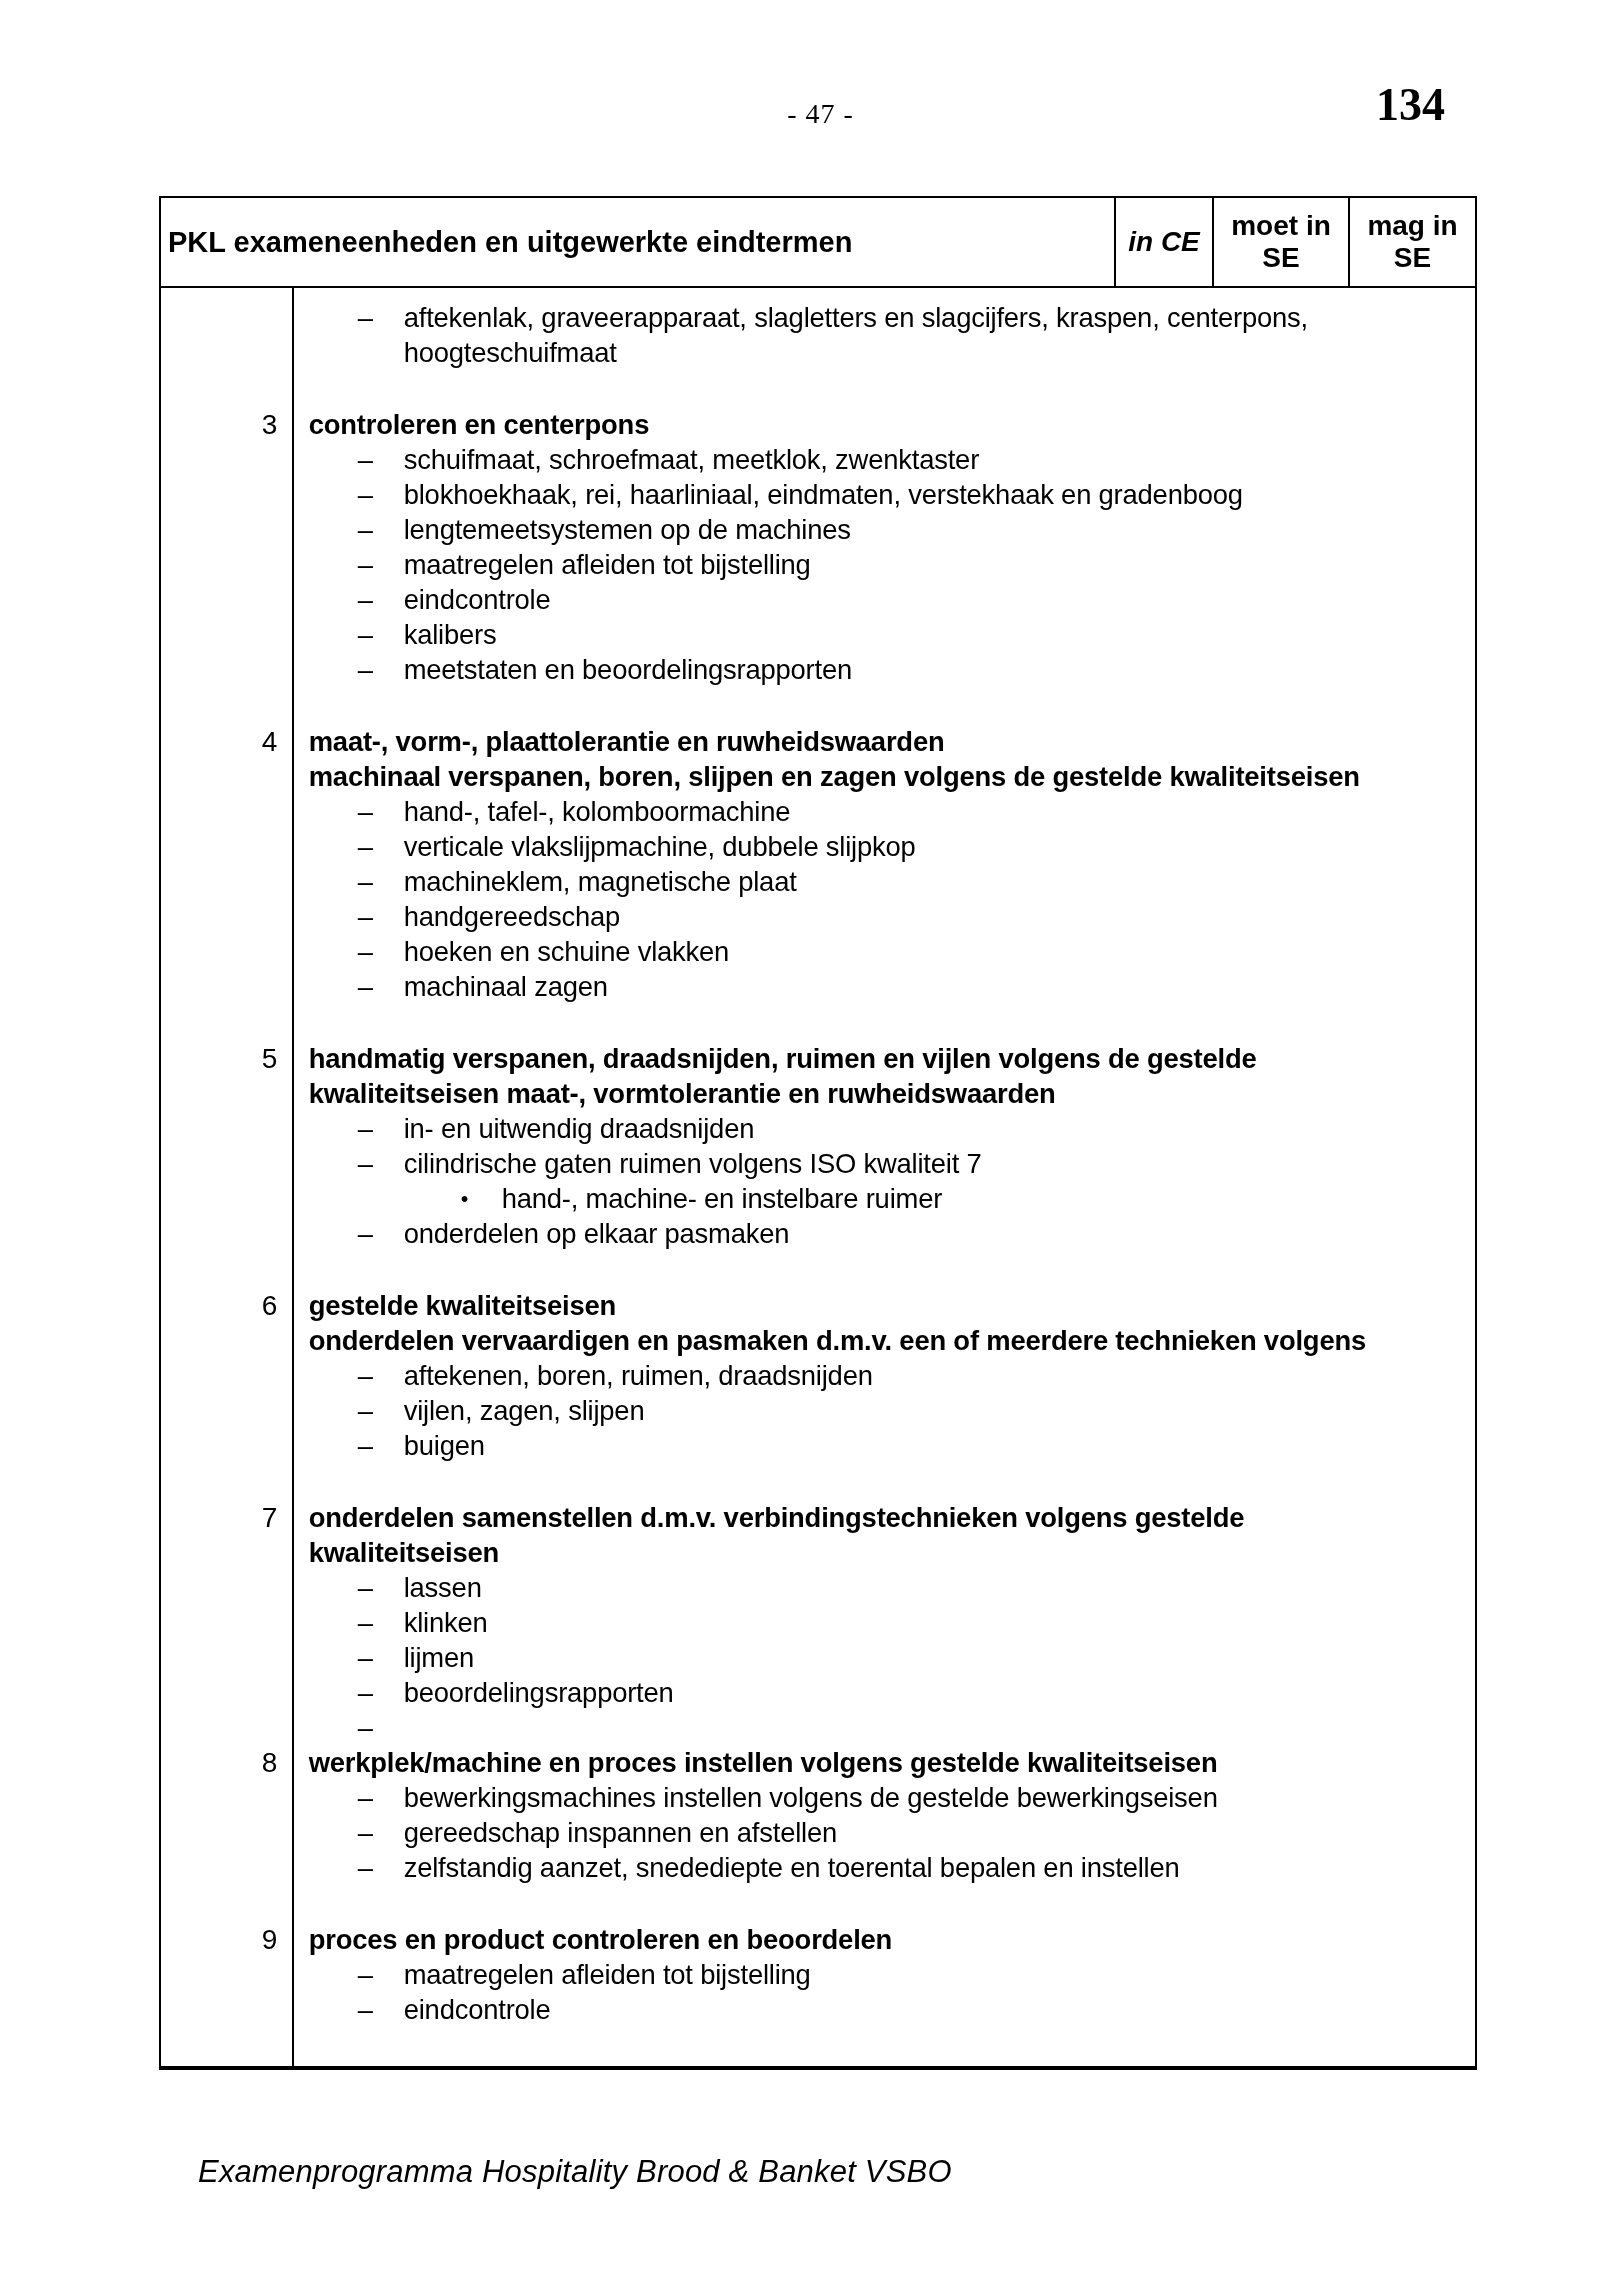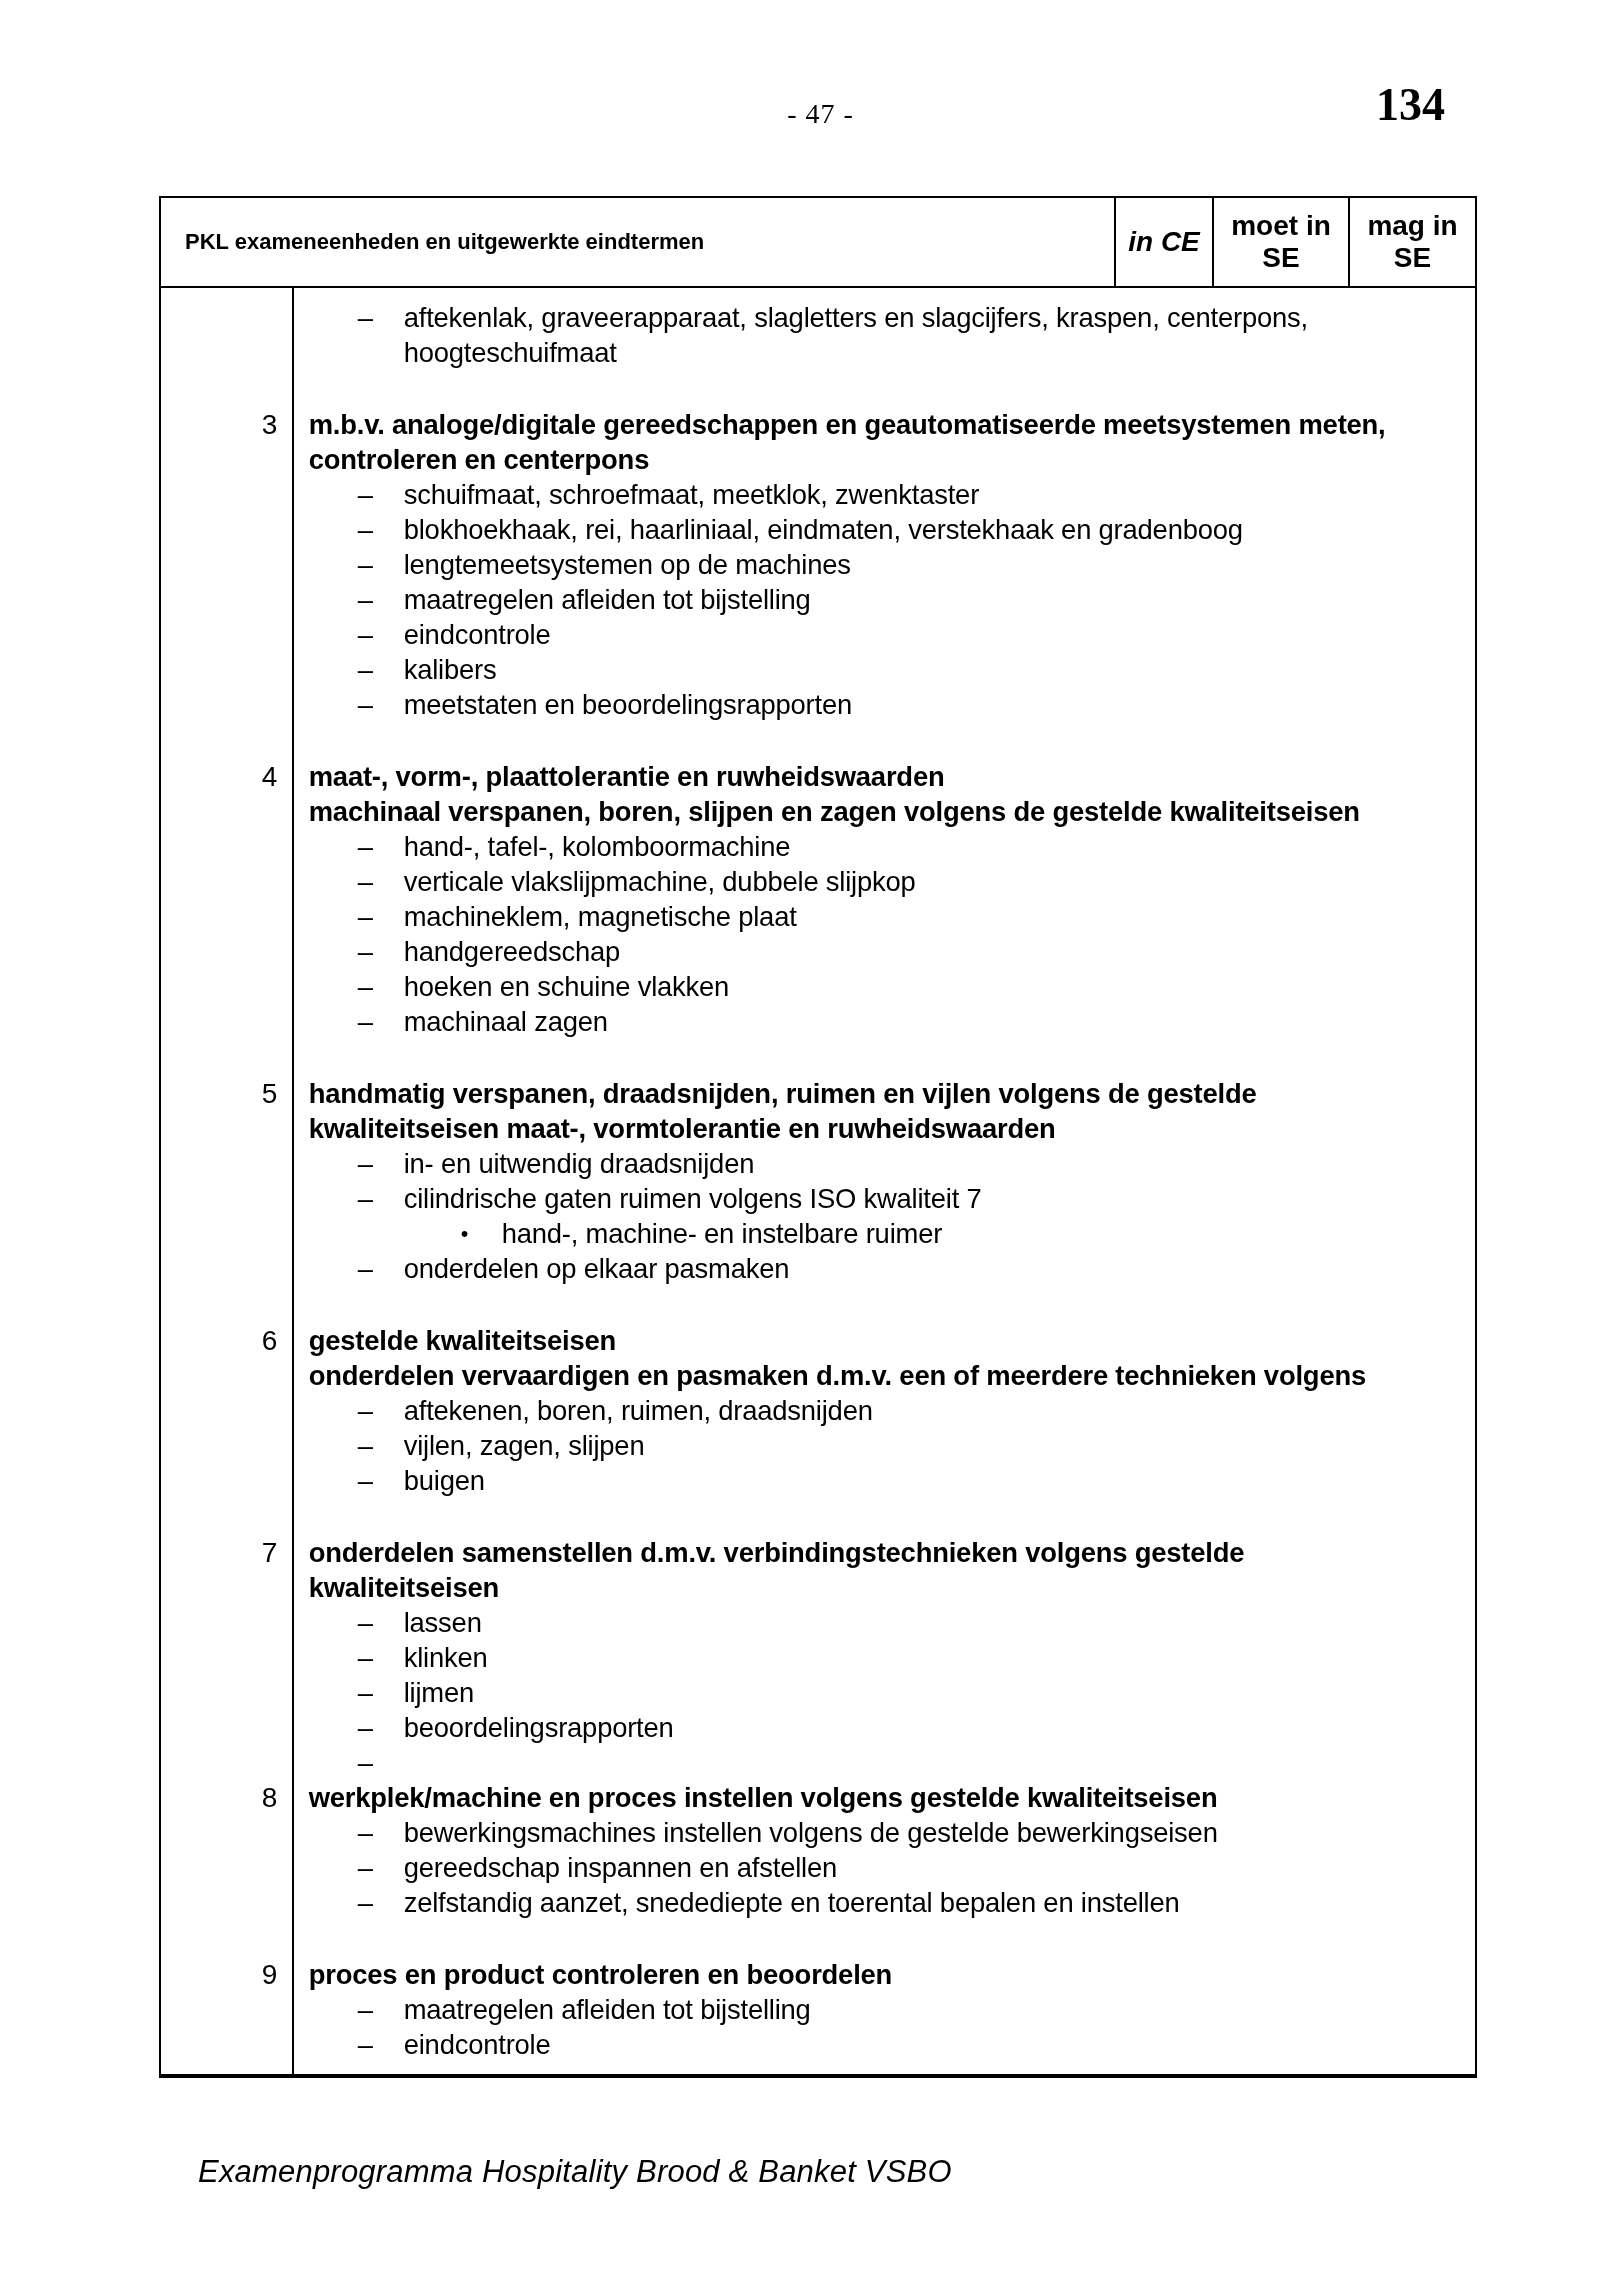--- a/index.html
+++ b/index.html
@@ -33,22 +33,22 @@
   }
   .thead{
     display:flex;align-items:stretch;
     border-bottom:2.9px solid #000;
     height:88px;
   }
   .th{box-sizing:border-box;}
   .th.main{
     flex:1;
     display:flex;align-items:center;
-    padding-left:24px;
-    font-weight:bold;font-size:22px;
+    padding-left:7px;
+    font-weight:bold;font-size:29px;
   }
   .th.ce,.th.moet,.th.mag{
     border-left:2.9px solid #000;
     display:flex;align-items:center;justify-content:center;
     text-align:center;
     font-weight:bold;font-size:28px;line-height:32px;
     padding:0 5.9px;
   }
   .th.ce{width:98px;font-style:italic;}
   .th.moet{width:136px;}
@@ -113,21 +113,20 @@
             <div class="sub">
               <span class="marker"></span>
               <span class="subtext">hoogteschuifmaat</span>
             </div>
           </div>
         </div>
         <div class="spacer"></div>
         <div class="item">
           <div class="num">3</div>
           <div class="content">
-            <div class="heading">m.b.v. analoge/digitale gereedschappen en geautomatiseerde meetsystemen meten,</div>
             <div class="heading">controleren en centerpons</div>
             <div class="sub">
               <span class="marker">–</span>
               <span class="subtext">schuifmaat, schroefmaat, meetklok, zwenktaster</span>
             </div>
             <div class="sub">
               <span class="marker">–</span>
               <span class="subtext">blokhoekhaak, rei, haarliniaal, eindmaten, verstekhaak en gradenboog</span>
             </div>
             <div class="sub">

